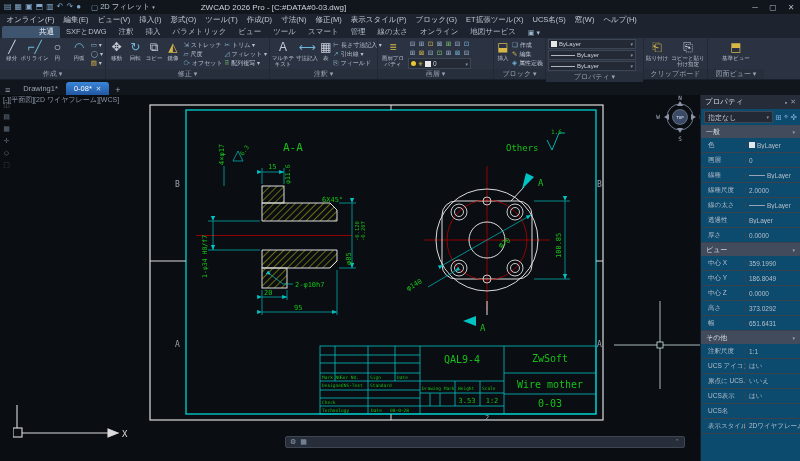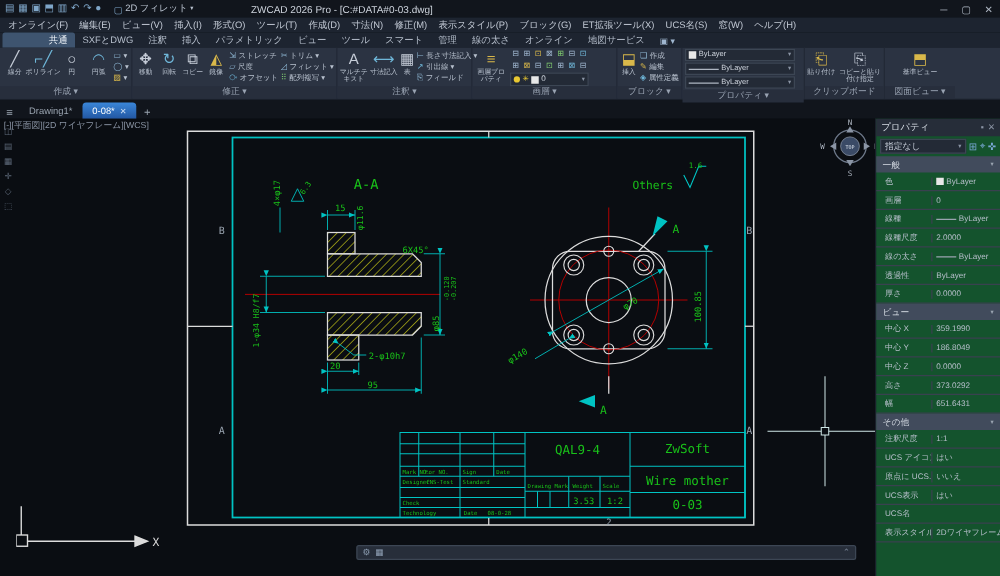--- a/index.html
+++ b/index.html
@@ -68,21 +68,21 @@
   #viewport-label { position:absolute; left:3px; top:0px; color:#8b95a5; font-size:7px; }
   svg text { font-family:"DejaVu Sans Mono",monospace; }
 
   
   #cmdbar { position:absolute; left:285px; top:341px; width:400px; height:12px; background:#272e3a;
             border:1px solid #3c4654; border-radius:2px; display:flex; align-items:center; gap:4px; padding:0 4px; }
   #cmdbar span { color:#8fa0b5; font-size:7px; }
   #cmdbar .caret { margin-left:auto; color:#6d7889; }
 
   
-  #panel { width:100px; background:#14532d; border-left:1px solid #1a202b; display:flex; flex-direction:column; }
+  #panel { width:100px; background:#0c4a6e; border-left:1px solid #1a202b; display:flex; flex-direction:column; }
   #panel-header { height:14px; background:#262d39; display:flex; align-items:center; padding:0 4px; }
   #panel-header .ptitle { color:#d6dce4; font-size:7.5px; flex:1; }
   #panel-header span.ic { color:#8b95a5; font-size:7px; margin-left:3px; }
   #panel-sel { height:16px; display:flex; align-items:center; gap:2px; padding:0 3px; }
   #panel-sel .sel { flex:1; background:#232a36; border:1px solid #3c4654; color:#c2c9d4; font-size:7px;
                     height:12px; line-height:11px; padding:0 3px; display:flex; }
   #panel-sel .sel i { margin-left:auto; font-style:normal; color:#8b95a5; font-size:5px; }
   #panel-sel .pic { color:#79a7d4; font-size:8px; }
   .sechead { height:13px; background:#414b5c; color:#d6dce4; font-size:7px; display:flex; align-items:center; padding:0 5px; }
   .sechead i { margin-left:auto; font-style:normal; color:#9aa4b0; font-size:5px; }

